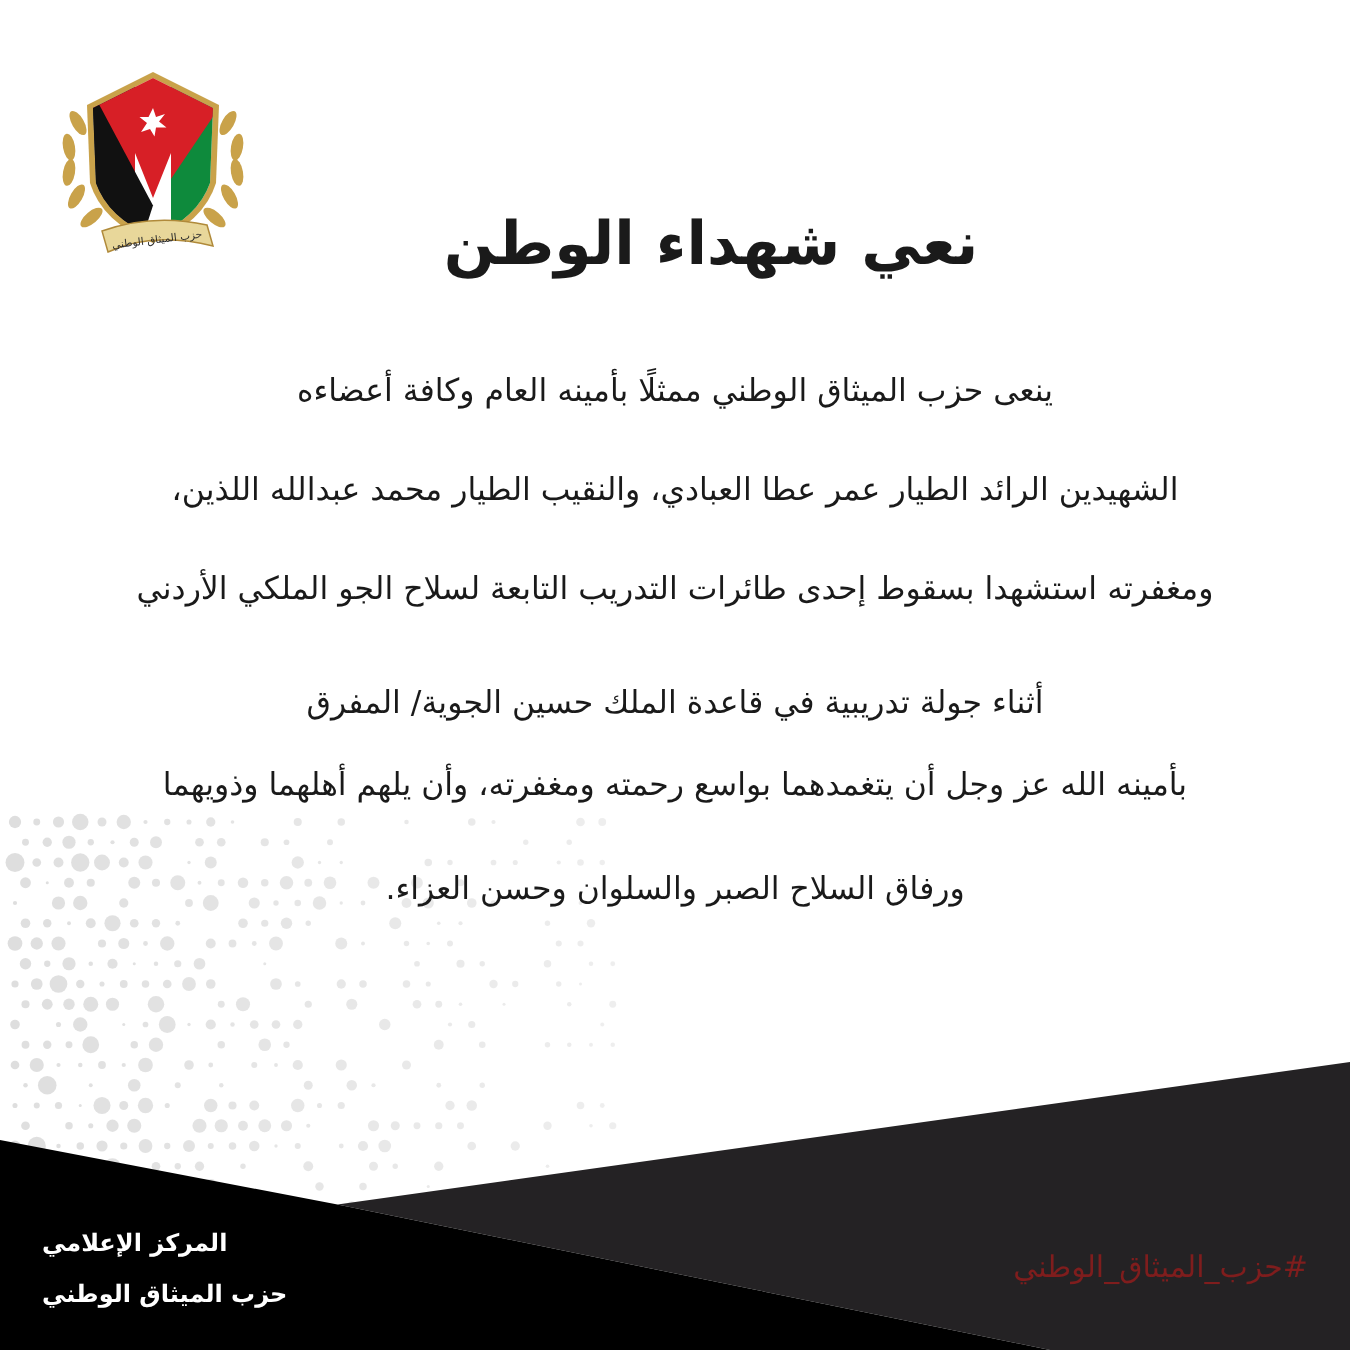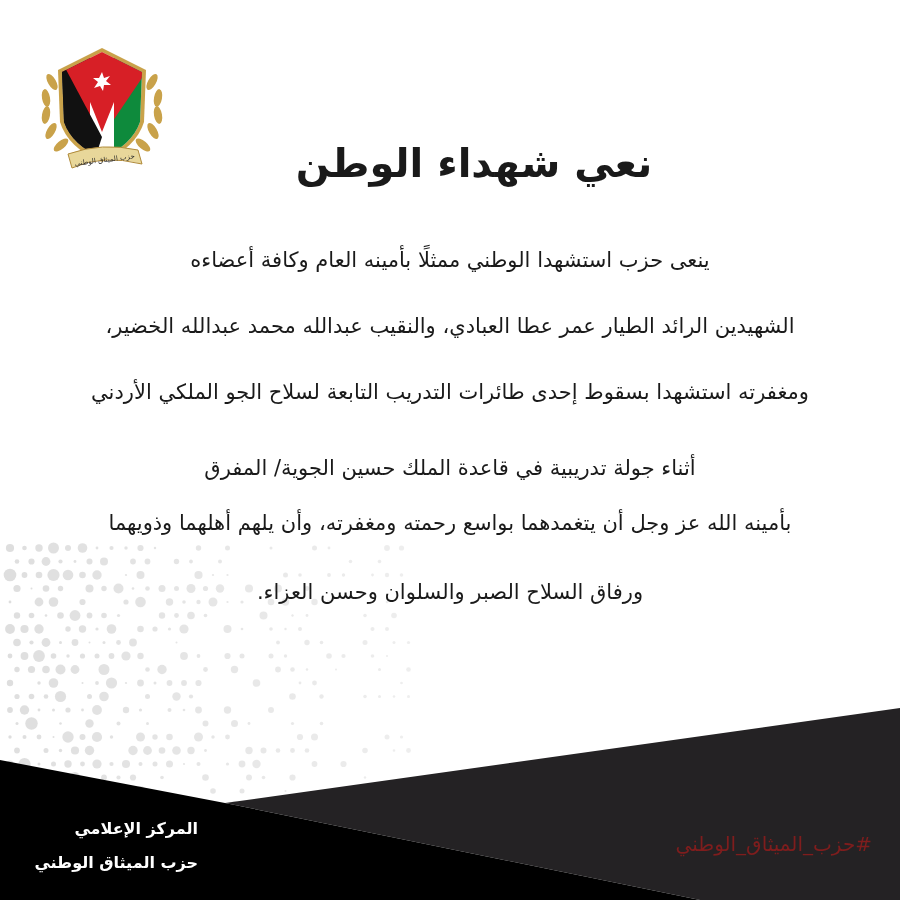--- a/index.html
+++ b/index.html
@@ -16,21 +16,21 @@
       font-size: 40px; font-weight: bold; color: #1a1a1a; letter-spacing: 0.5px; padding-left: 48px;
     }
     .body-text { position: absolute; left: 30px; right: 30px; top: 248px; direction: rtl; }
     .line {
       position: absolute; left: 0; right: 0; text-align: center;
       font-size: 21px; color: #1a1a1a; white-space: nowrap;
     }
     .shapes { position: absolute; left: 0; top: 0; width: 900px; height: 900px; }
     .footer-left {
       position: absolute; left: 28px; width: 170px; top: 812px;
-      direction: rtl; text-align: right; color: #ffffff;
+      direction: rtl; text-align: left; color: #ffffff;
       font-size: 16px; font-weight: bold; line-height: 34px;
     }
     .hashtag {
       position: absolute; right: 28px; top: 832px; direction: rtl;
       color: #7f1d1d; font-size: 20px;
     }
   </style>
 </head>
 <body>
 
@@ -404,22 +404,22 @@
     </g>
 
     <path d="M30 112 Q64 100 100 108 L104 122 Q64 112 34 126 Z" fill="#e8d79a" stroke="#b08a3a" stroke-width="1"></path>
     <text x="67" y="120" font-size="7" text-anchor="middle" fill="#2a2a2a" font-family="DejaVu Sans, sans-serif" transform="rotate(-7 67 120)">حزب الميثاق الوطني</text>
   </svg>
 </div>
 
 <div class="title">نعي شهداء الوطن</div>
 
 <div class="body-text">
-  <div class="line" style="top:0px">ينعى حزب استشهدا الوطني ممثلًا بأمينه العام وكافة أعضاءه</div>
-  <div class="line" style="top:66px">الشهيدين الرائد الطيار عمر عطا العبادي، والنقيب عبدالله محمد عبدالله الخضير،</div>
+  <div class="line" style="top:0px">ينعى حزب الميثاق الوطني ممثلًا بأمينه العام وكافة أعضاءه</div>
+  <div class="line" style="top:66px">الشهيدين الرائد الطيار عمر عطا العبادي، والنقيب الطيار محمد عبدالله اللذين،</div>
   <div class="line" style="top:132px">ومغفرته استشهدا بسقوط إحدى طائرات التدريب التابعة لسلاح الجو الملكي الأردني</div>
   <div class="line" style="top:208px">أثناء جولة تدريبية في قاعدة الملك حسين الجوية/ المفرق</div>
   <div class="line" style="top:263px">بأمينه الله عز وجل أن يتغمدهما بواسع رحمته ومغفرته، وأن يلهم أهلهما وذويهما</div>
   <div class="line" style="top:332px">ورفاق السلاح الصبر والسلوان وحسن العزاء.</div>
 </div>
 
 <svg class="shapes" viewBox="0 0 900 900">
   <polygon points="225,803 900,708 900,900 700,900" fill="#242224"></polygon>
   <polygon points="0,760 225,803 700,900 0,900" fill="#000000"></polygon>
 </svg>

